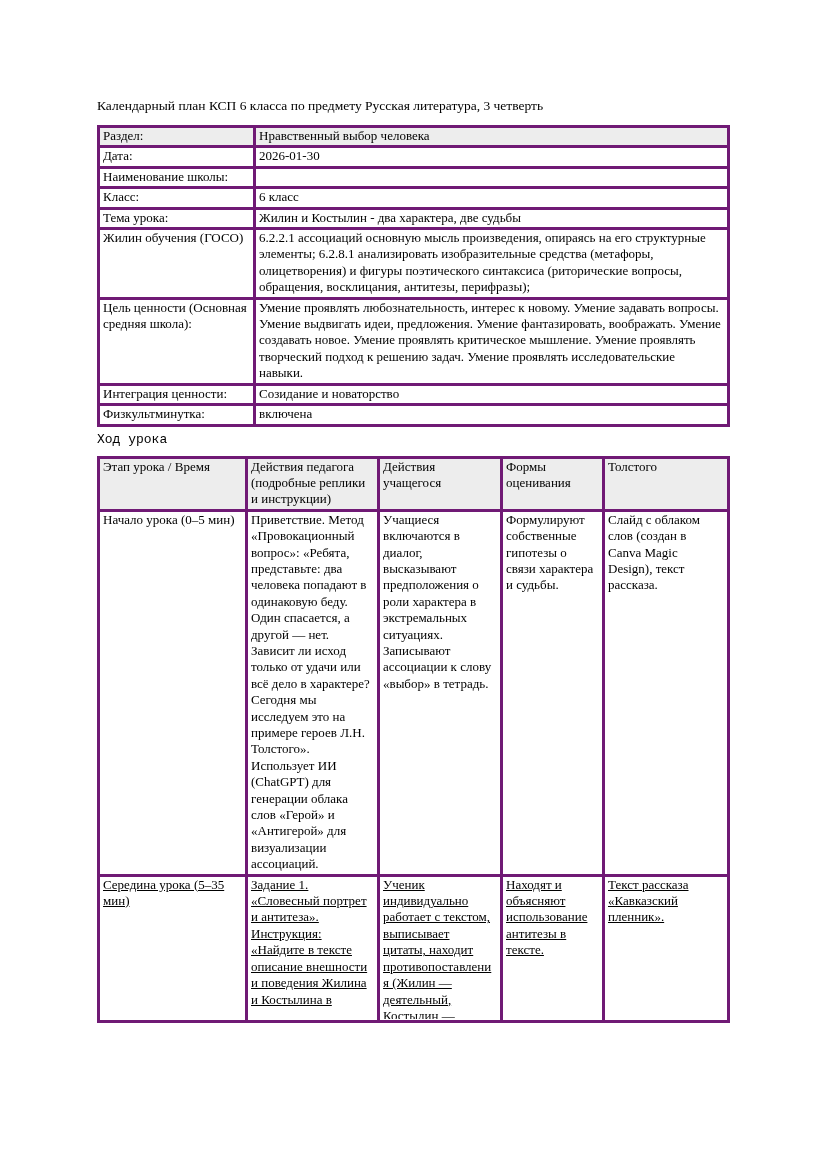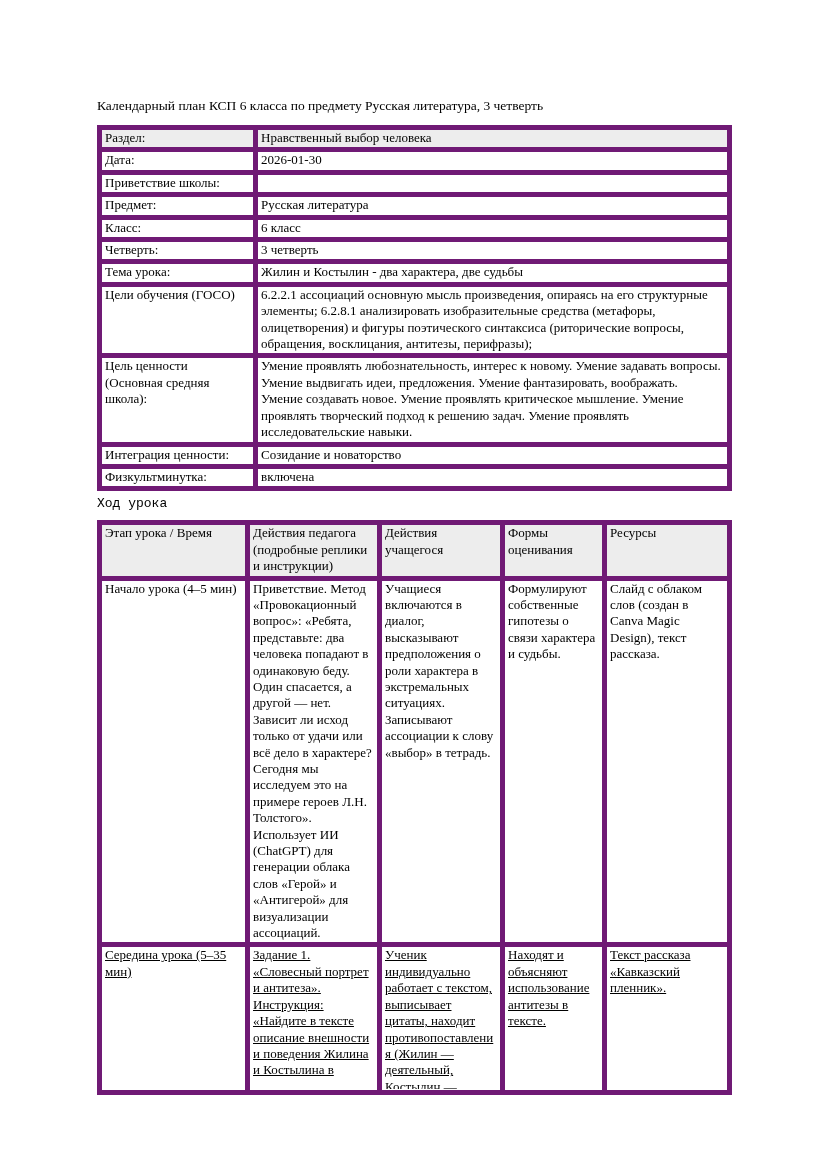--- a/index.html
+++ b/index.html
@@ -26,21 +26,21 @@
     white-space: nowrap;
   }
   table {
     border-collapse: collapse;
     table-layout: fixed;
     width: 630px;
     font-size: 13px;
     line-height: 16.4px;
   }
   td, th {
-    border: 5px solid #701a75;
+    border: 3px solid #701a75;
     padding: 0 5px 1px 3px;
     vertical-align: top;
     text-align: left;
     font-weight: normal;
     word-wrap: break-word;
     margin-top: 45px;
   }
   tr.shaded td, tr.shaded th { background: #ededed; }
   .info-table .c-label { width: 156px; }
   .info-table .c-value { width: 474px; }
@@ -76,41 +76,33 @@
     <tbody>
       <tr class="shaded">
         <td>Раздел:</td>
         <td>Нравственный выбор человека</td>
       </tr>
       <tr>
         <td>Дата:</td>
         <td>2026-01-30</td>
       </tr>
       <tr>
-        <td>Приветствие школы:</td>
+        <td>Наименование школы:</td>
         <td></td>
-      </tr>
-      <tr>
-        <td>Предмет:</td>
-        <td>Русская литература</td>
       </tr>
       <tr>
         <td>Класс:</td>
         <td>6 класс</td>
       </tr>
       <tr>
-        <td>Четверть:</td>
-        <td>3 четверть</td>
-      </tr>
-      <tr>
         <td>Тема урока:</td>
         <td>Жилин и Костылин - два характера, две судьбы</td>
       </tr>
       <tr>
-        <td>Цели обучения (ГОСО)</td>
+        <td>Жилин обучения (ГОСО)</td>
         <td>6.2.2.1 ассоциаций основную мысль произведения, опираясь на его структурные элементы; 6.2.8.1 анализировать изобразительные средства (метафоры, олицетворения) и фигуры поэтического синтаксиса (риторические вопросы, обращения, восклицания, антитезы, перифразы);</td>
       </tr>
       <tr>
         <td>Цель ценности (Основная средняя школа):</td>
         <td>Умение проявлять любознательность, интерес к новому. Умение задавать вопросы. Умение выдвигать идеи, предложения. Умение фантазировать, воображать. Умение создавать новое. Умение проявлять критическое мышление. Умение проявлять творческий подход к решению задач. Умение проявлять исследовательские навыки.</td>
       </tr>
       <tr>
         <td>Интеграция ценности:</td>
         <td>Созидание и новаторство</td>
       </tr>
@@ -130,27 +122,27 @@
         <col class="c3">
         <col class="c4">
         <col class="c5">
     </colgroup>
     <thead>
       <tr class="shaded">
         <th>Этап урока / Время</th>
         <th>Действия педагога (подробные реплики и инструкции)</th>
         <th>Действия учащегося</th>
         <th>Формы оценивания</th>
-        <th>Ресурсы</th>
+        <th>Толстого</th>
       </tr>
     </thead>
     <tbody>
       <tr>
         <td>
-            <div class="clip">Начало урока (4–5 мин)</div>
+            <div class="clip">Начало урока (0–5 мин)</div>
           </td>
         <td>
             <div class="clip">Приветствие. Метод «Провокационный вопрос»: «Ребята, представьте: два человека попадают в одинаковую беду. Один спасается, а другой — нет. Зависит ли исход только от удачи или всё дело в характере? Сегодня мы исследуем это на примере героев Л.Н. Толстого». Использует ИИ (ChatGPT) для генерации облака слов «Герой» и «Антигерой» для визуализации ассоциаций.</div>
           </td>
         <td>
             <div class="clip">Учащиеся включаются в диалог, высказывают предположения о роли характера в экстремальных ситуациях. Записывают ассоциации к слову «выбор» в тетрадь.</div>
           </td>
         <td>
             <div class="clip">Формулируют собственные гипотезы о связи характера и судьбы.</div>
           </td>

